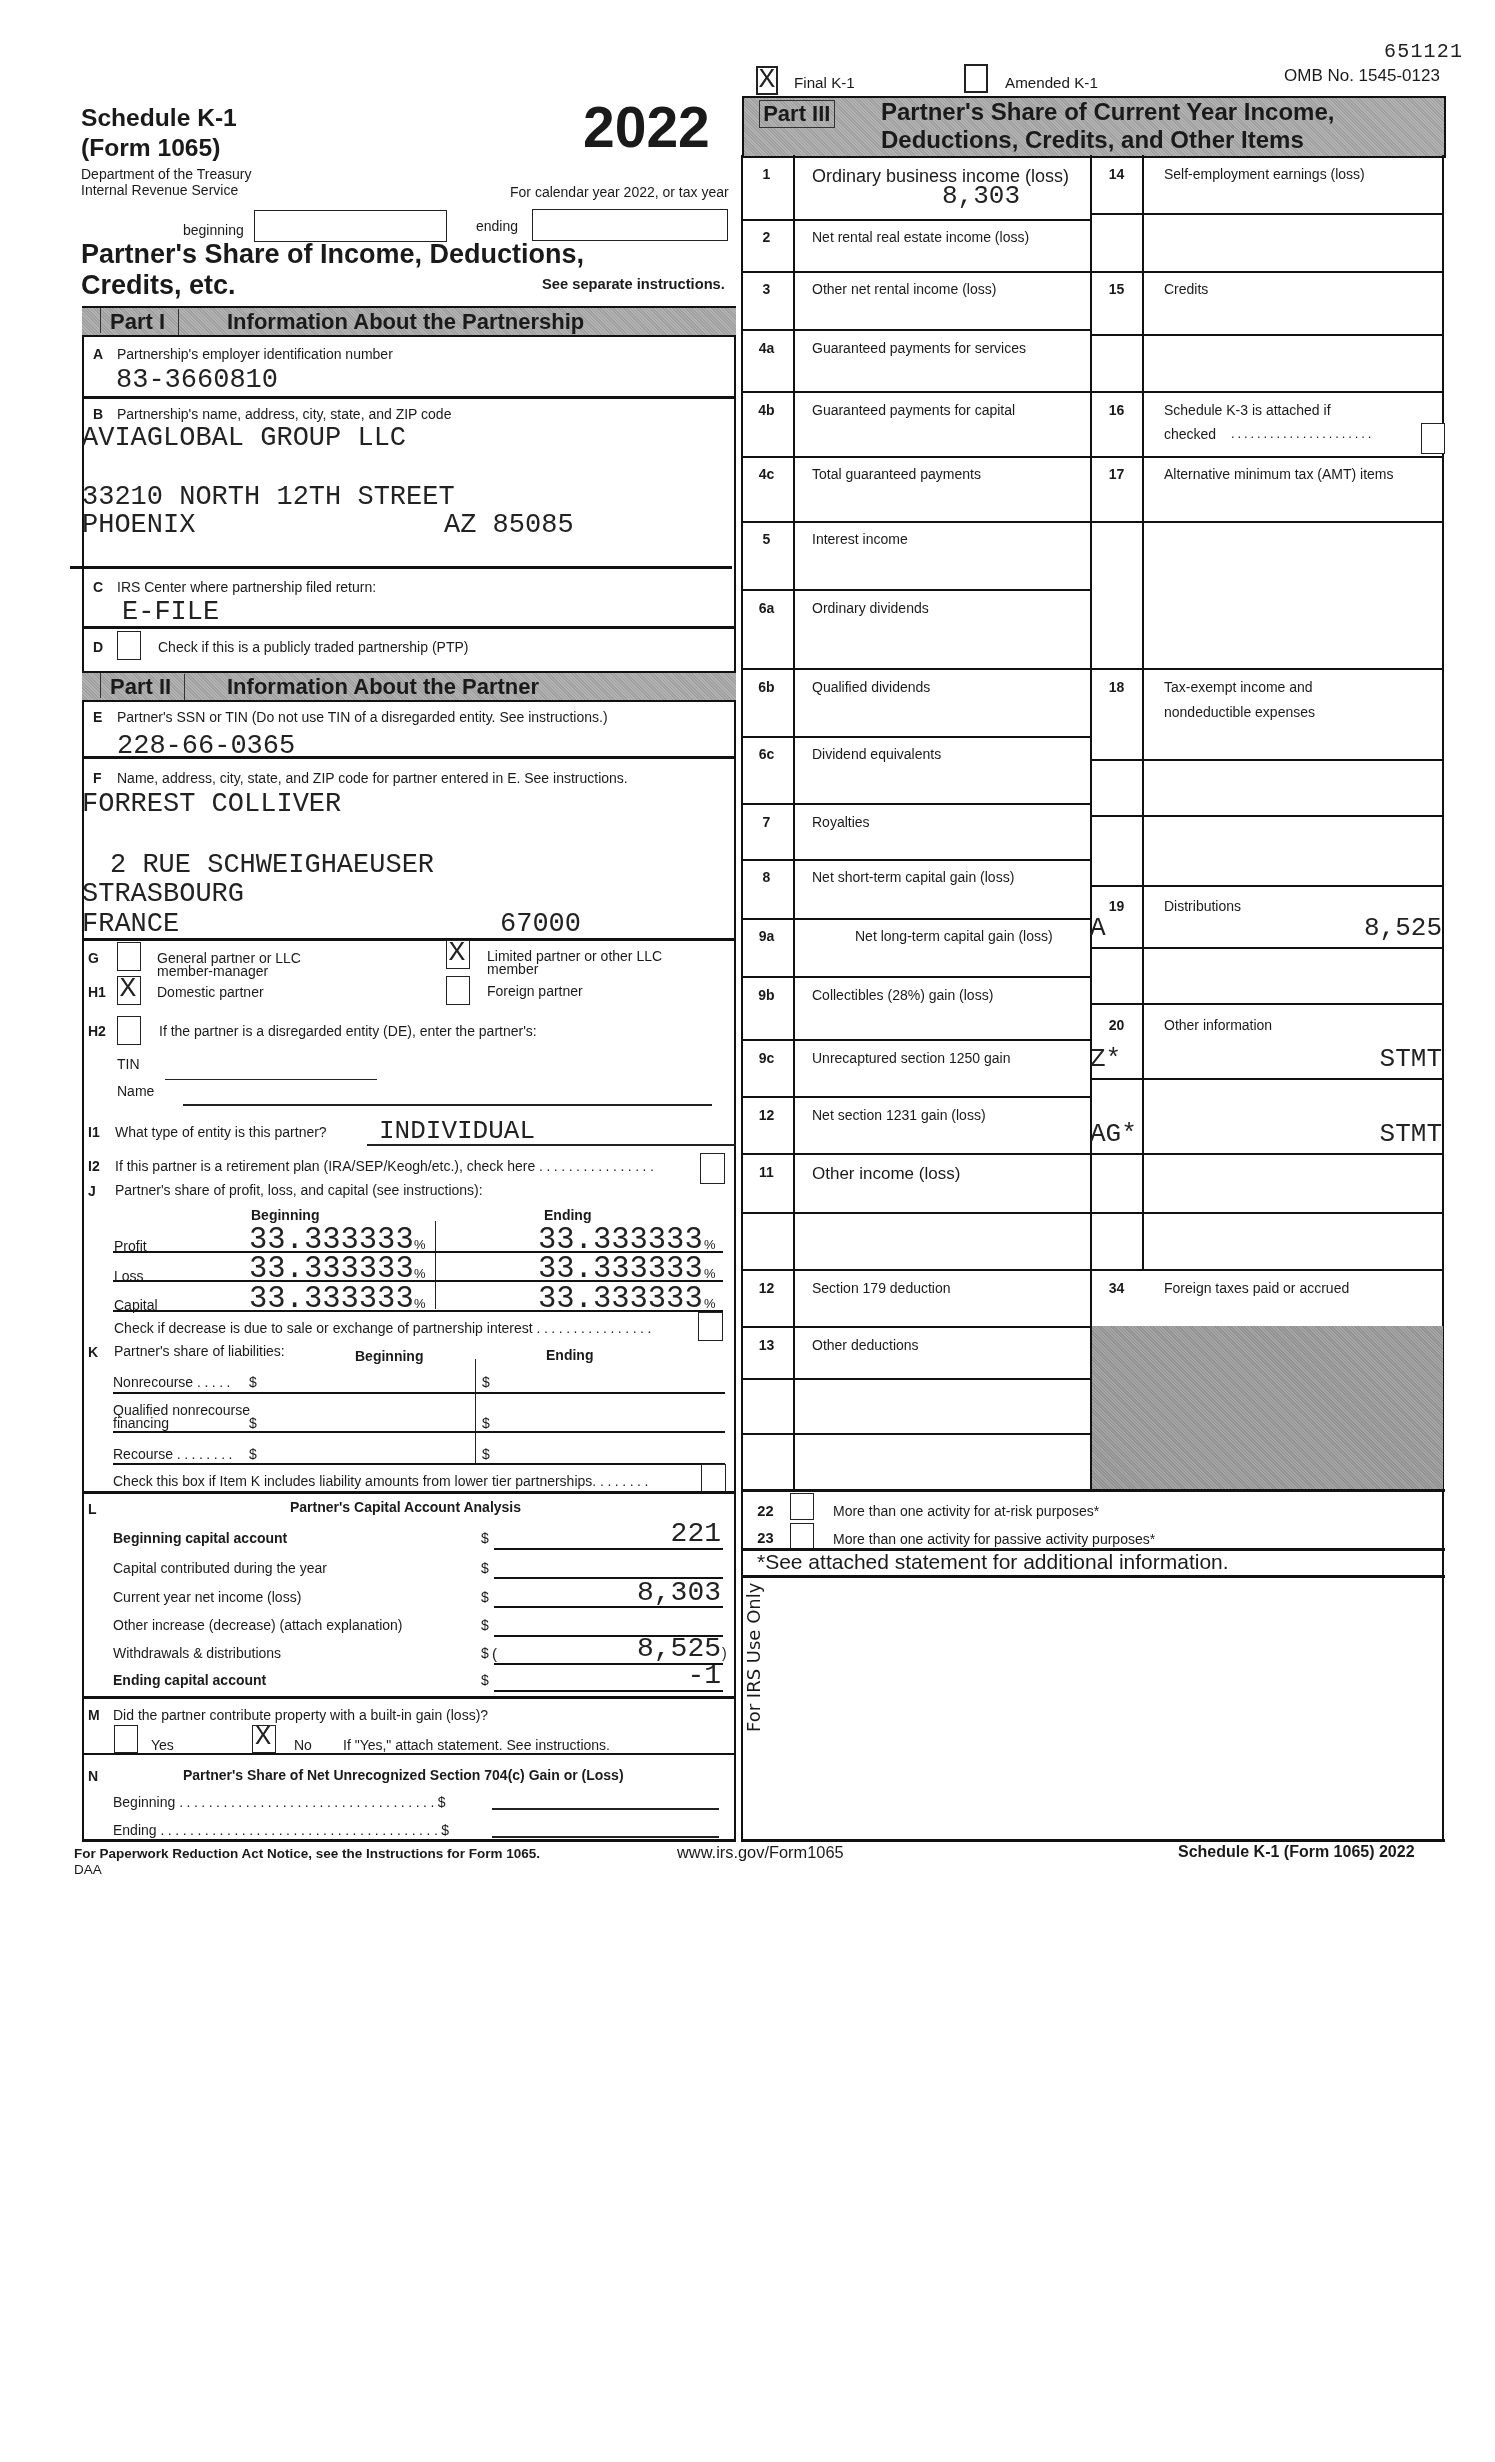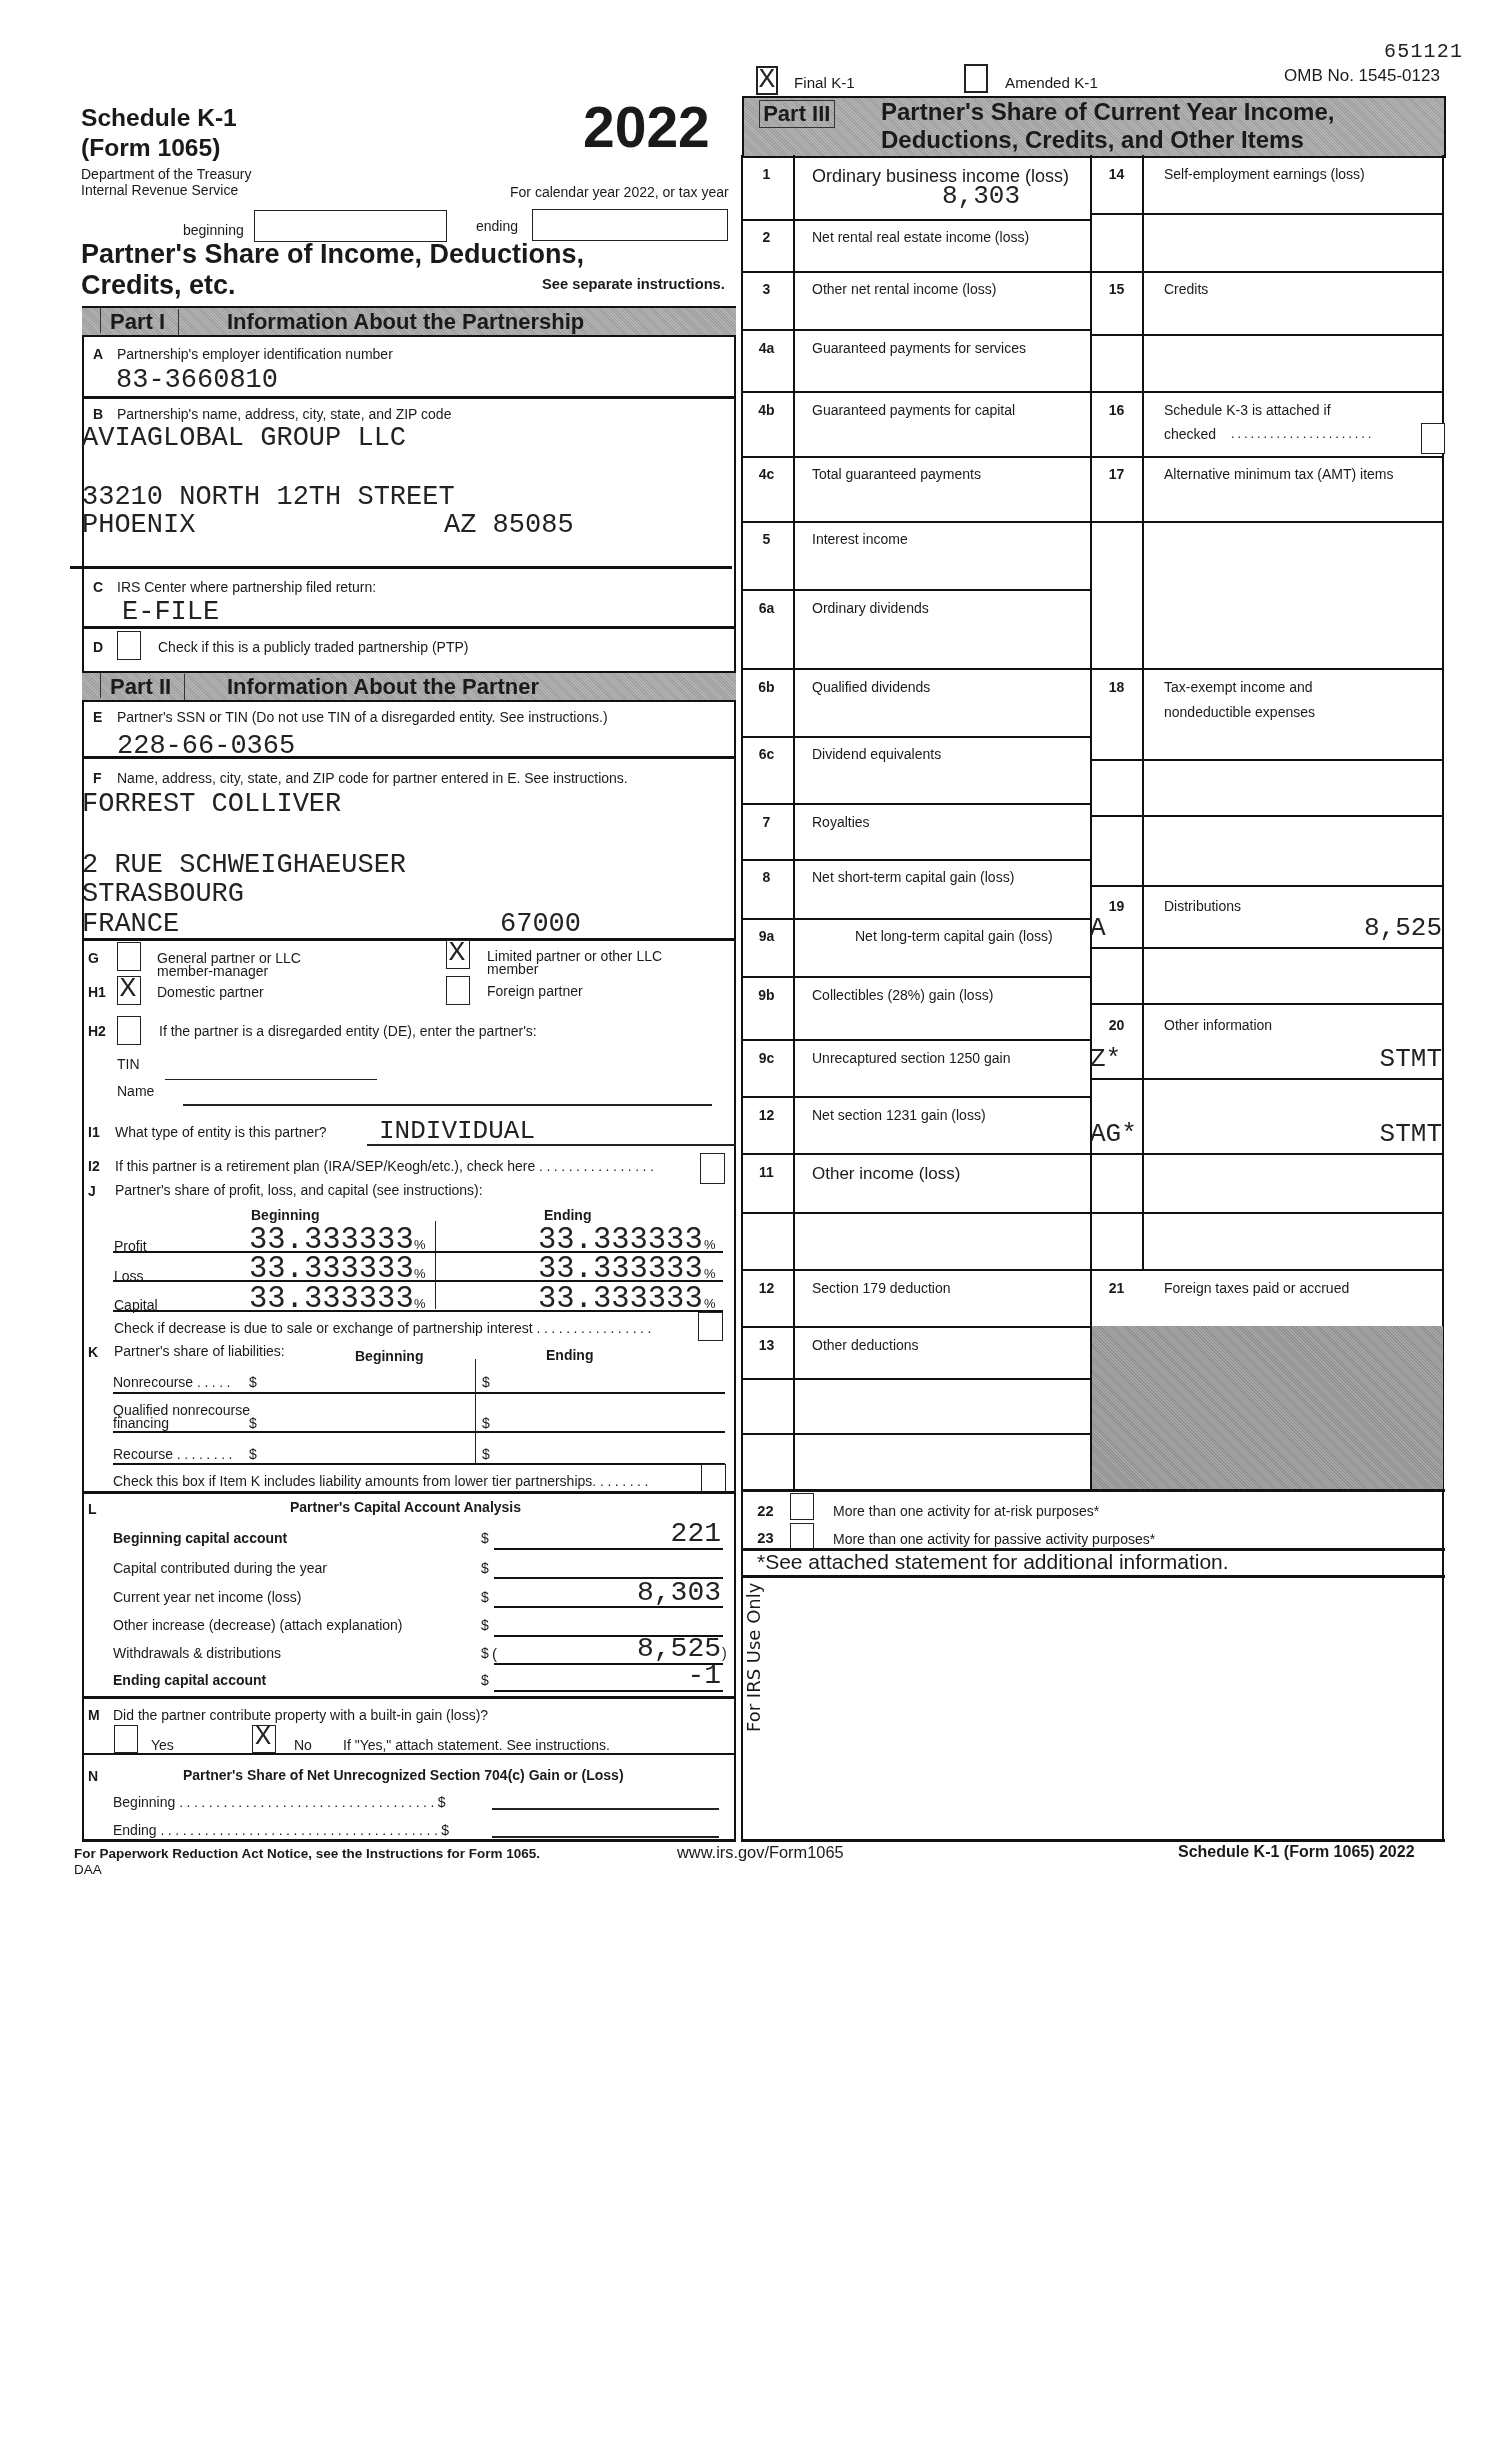--- a/index.html
+++ b/index.html
@@ -85,21 +85,21 @@
 </div>
 
 <div class="abs lbl b" style="left:93px; top:709px; font-size:14px;">E</div>
 <div class="abs lbl" style="left:117px; top:709px; font-size:14px;">Partner's SSN or TIN (Do not use TIN of a disregarded entity. See instructions.)</div>
 <div class="abs fill" style="left:117px; top:731px;">228-66-0365</div>
 <div class="hline" style="left:82px; top:756px; width:654px;"></div>
 
 <div class="abs lbl b" style="left:93px; top:770px; font-size:14px;">F</div>
 <div class="abs lbl" style="left:117px; top:770px; font-size:14px;">Name, address, city, state, and ZIP code for partner entered in E. See instructions.</div>
 <div class="abs fill" style="left:82px; top:789px;">FORREST COLLIVER</div>
-<div class="abs fill" style="left:82px; top:850px;">2 RUE SCHWEIGHAEUSER</div>
+<div class="abs fill" style="left:82px; top:850px;padding-left:28px;">2 RUE SCHWEIGHAEUSER</div>
 <div class="abs fill" style="left:82px; top:879px;">STRASBOURG</div>
 <div class="abs fill" style="left:82px; top:909px;">FRANCE</div>
 <div class="abs fill" style="left:500px; top:909px;">67000</div>
 <div class="hline" style="left:82px; top:938px; width:654px;"></div>
 
 <div class="abs lbl b" style="left:88px; top:950px; font-size:14px;">G</div>
 <div class="box" style="left:117px; top:942px; width:23.5px; height:29px; border-width:1.8px;"></div>
 <div class="abs lbl" style="left:157px; top:950px; font-size:14px;">General partner or LLC</div>
 <div class="abs lbl" style="left:157px; top:963px; font-size:14px;">member-manager</div>
 <div class="box" style="left:446px; top:940px; width:23.5px; height:29px; border-width:1.8px;">
@@ -416,21 +416,21 @@
     <div class="abs num" style="left:1093px;top:1164px;width:47px;font-size:14px;"></div>
     <div class="abs lbl" style="left:1164px;top:1164px;font-size:14px;"></div>
     <div class="abs fill" style="left:1090px;top:1178px;font-size:26px;"></div>
     <div class="abs fill" style="left:1149px;top:1178px;width:293px;text-align:right;font-size:26px;"></div>
     <div class="hline thin" style="left:1090px;top:1212px;width:353px;"></div>
     <div class="abs num" style="left:1093px;top:1222px;width:47px;font-size:14px;"></div>
     <div class="abs lbl" style="left:1164px;top:1222px;font-size:14px;"></div>
     <div class="abs fill" style="left:1090px;top:1235px;font-size:26px;"></div>
     <div class="abs fill" style="left:1149px;top:1235px;width:293px;text-align:right;font-size:26px;"></div>
     <div class="hline thin" style="left:1090px;top:1269px;width:353px;"></div>
-    <div class="abs num" style="left:1093px;top:1280px;width:47px;font-size:14px;">21</div>
+    <div class="abs num" style="left:1093px;top:1280px;width:47px;font-size:14px;">34</div>
     <div class="abs lbl" style="left:1164px;top:1280px;font-size:14px;">Foreign taxes paid or accrued</div>
     <div class="abs fill" style="left:1090px;top:1292px;font-size:26px;"></div>
     <div class="abs fill" style="left:1149px;top:1292px;width:293px;text-align:right;font-size:26px;"></div>
   </div>
 
 <div class="abs gray" style="left:1092px; top:1326px; width:351px; height:163px; background-color:#9a9a9a;"></div>
 
 <div class="hline" style="left:741px; top:1489px; width:704px;"></div>
 <div class="abs num" style="left:745px; top:1503px; width:41px; font-size:14.7px;">22</div>
 <div class="box" style="left:790px; top:1493px; width:23.5px; height:27px; border-width:1.8px;"></div>

